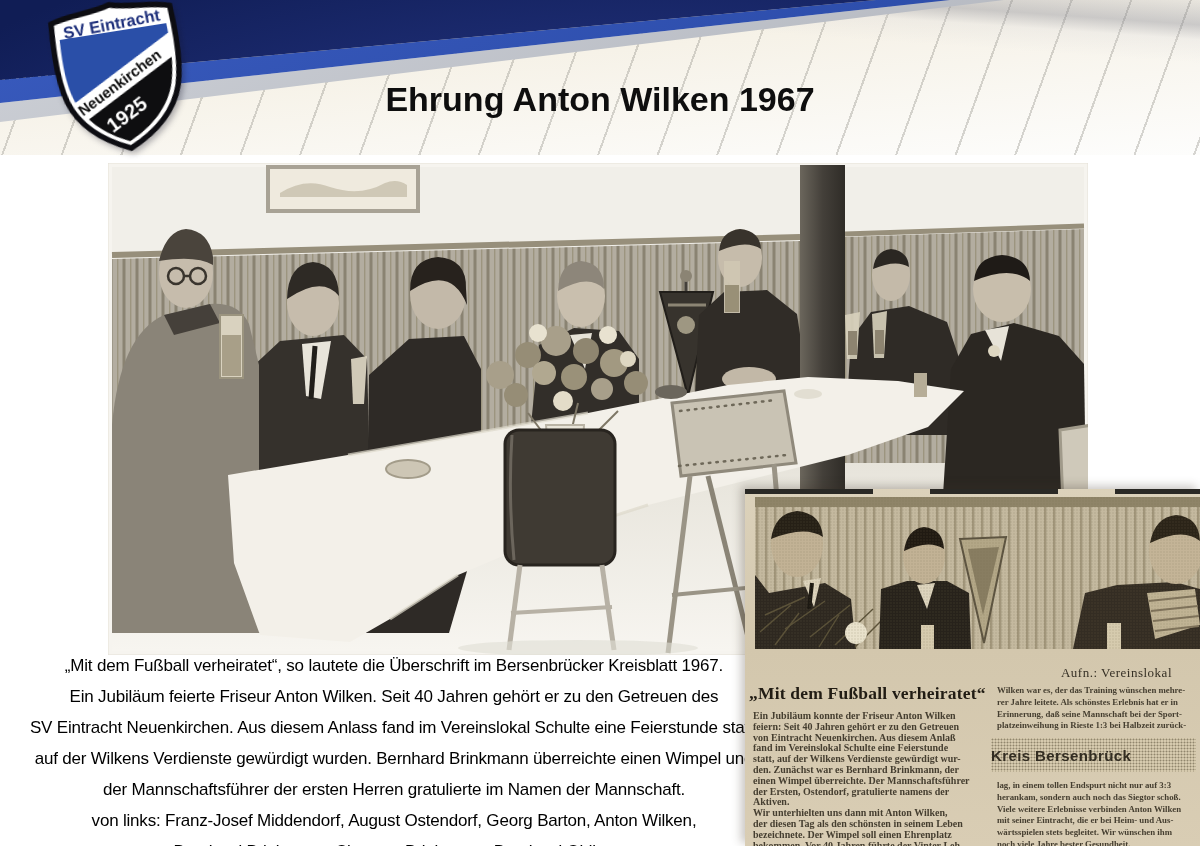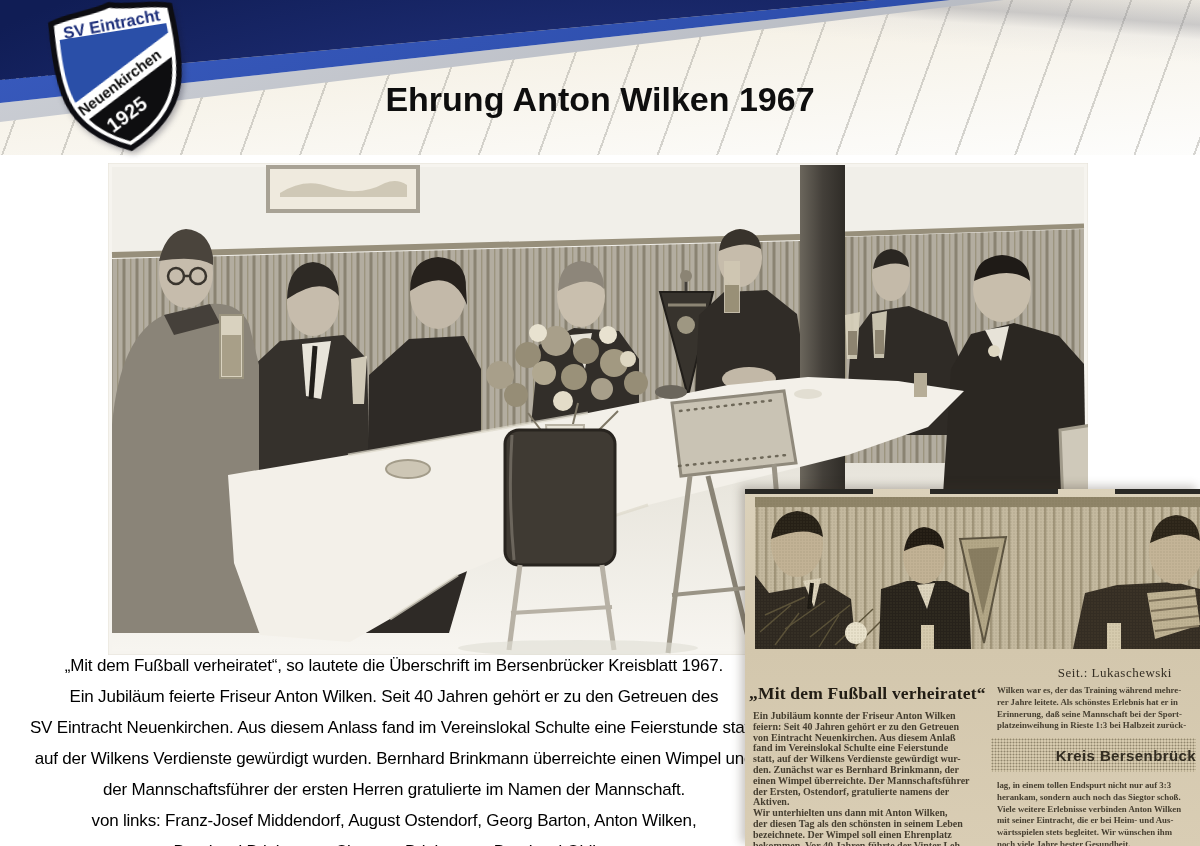--- a/index.html
+++ b/index.html
@@ -53,21 +53,21 @@
   .clip-headline{position:absolute;left:4px;top:194px;width:248px;
     font-size:17.5px;font-weight:bold;color:#211c14;letter-spacing:.2px;}
   .clip-col-left{position:absolute;left:8px;top:222px;width:238px;
     font-size:10px;font-weight:bold;line-height:10.8px;white-space:pre-line;
     text-align:justify;color:#453e30;}
   .clip-col-right-top{position:absolute;left:252px;top:196px;width:202px;
     font-size:8.8px;font-weight:bold;line-height:11.8px;white-space:pre-line;color:#453e30;}
   .clip-banner{position:absolute;left:246px;top:249px;width:205px;height:34px;
     background-color:#d6caae;
     background-image:radial-gradient(rgba(88,78,56,.55) .7px,transparent 1.2px);
-    background-size:3px 3px;display:flex;align-items:center;justify-content:flex-end;}
+    background-size:3px 3px;display:flex;align-items:center;justify-content:flex-start;}
   .clip-banner span{font-family:"Liberation Sans",sans-serif;font-weight:bold;font-size:15px;
     color:#332d22;letter-spacing:.4px;}
   .clip-col-right-bottom{position:absolute;left:252px;top:291px;width:202px;
     font-size:8.8px;font-weight:bold;line-height:11.8px;white-space:pre-line;color:#453e30;}
 </style>
 </head>
 <body>
 
 <div id="app">
 
@@ -319,37 +319,37 @@
         <polygon points="318,152 330,96 362,88 420,85 445,92 445,152" fill="#342d23"></polygon>
         <polygon points="392,96 440,92 445,128 400,142" fill="#c0b394"></polygon>
         <path d="M394,104 L441,99 M396,114 L443,109 M398,124 L444,119 M400,134 L444,129" stroke="#7e725a" stroke-width="2" fill="none"></path>
         <ellipse cx="421" cy="54" rx="27" ry="33" fill="#c4b497"></ellipse>
         <path d="M395,46 Q400,20 421,18 Q444,20 445,44 Q428,30 395,46 Z" fill="#2b2418"></path>
         <rect x="352" y="126" width="14" height="26" fill="#d6cbae"></rect>
       </g>
       <rect width="445" height="152" fill="url(#halftone)"></rect>
     </svg>
 
-    <div class="clip-credit">Seit.: Lukaschewski</div>
+    <div class="clip-credit">Aufn.: Vereinslokal</div>
     <div class="clip-headline">„Mit dem Fußball verheiratet“</div>
     <div class="clip-col-left">Ein Jubiläum konnte der Friseur Anton Wilken
 feiern: Seit 40 Jahren gehört er zu den Getreuen
 von Eintracht Neuenkirchen. Aus diesem Anlaß
 fand im Vereinslokal Schulte eine Feierstunde
 statt, auf der Wilkens Verdienste gewürdigt wur-
 den. Zunächst war es Bernhard Brinkmann, der
 einen Wimpel überreichte. Der Mannschaftsführer
 der Ersten, Ostendorf, gratulierte namens der
 Aktiven.
   Wir unterhielten uns dann mit Anton Wilken,
 der diesen Tag als den schönsten in seinem Leben
 bezeichnete. Der Wimpel soll einen Ehrenplatz
 bekommen. Vor 40 Jahren führte der Vinter Leh-
 rer Neuser den Neuenkirchener Verein. Anton</div>
-    <div class="clip-col-right-top">Wilken war es, der das Training während mehre-
+    <div class="clip-col-right-top">Wilken war es, der das Training wünschen mehre-
 rer Jahre leitete. Als schönstes Erlebnis hat er in
 Erinnerung, daß seine Mannschaft bei der Sport-
 platzeinweihung in Rieste 1:3 bei Halbzeit zurück-</div>
     <div class="clip-banner">
       <span>Kreis Bersenbrück</span>
     </div>
     <div class="clip-col-right-bottom">lag, in einem tollen Endspurt nicht nur auf 3:3
 herankam, sondern auch noch das Siegtor schoß.
 Viele weitere Erlebnisse verbinden Anton Wilken
 mit seiner Eintracht, die er bei Heim- und Aus-

